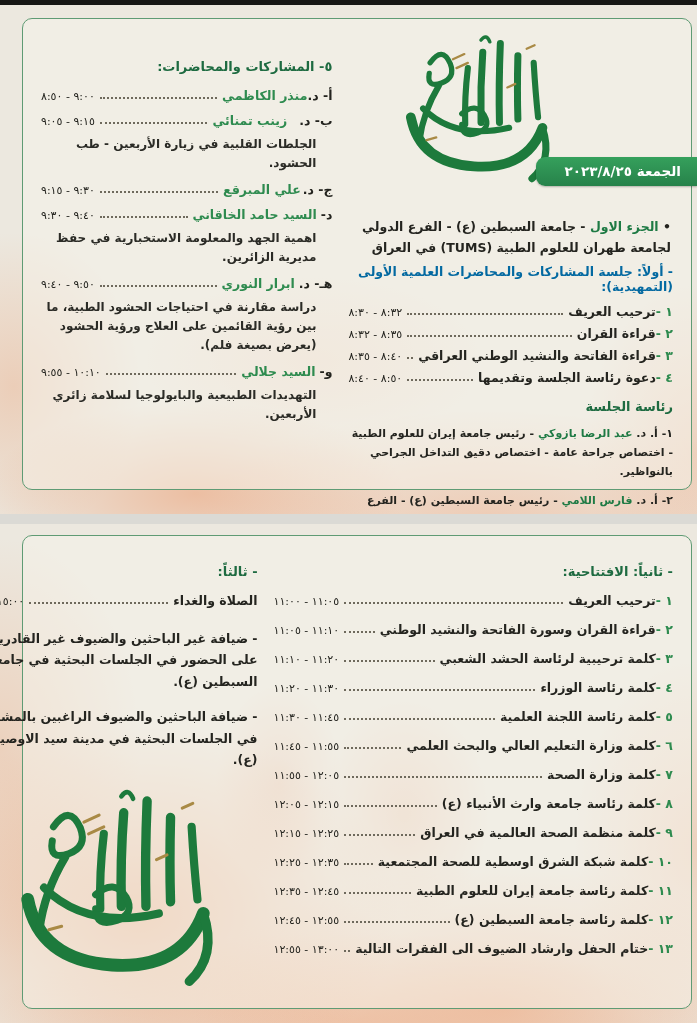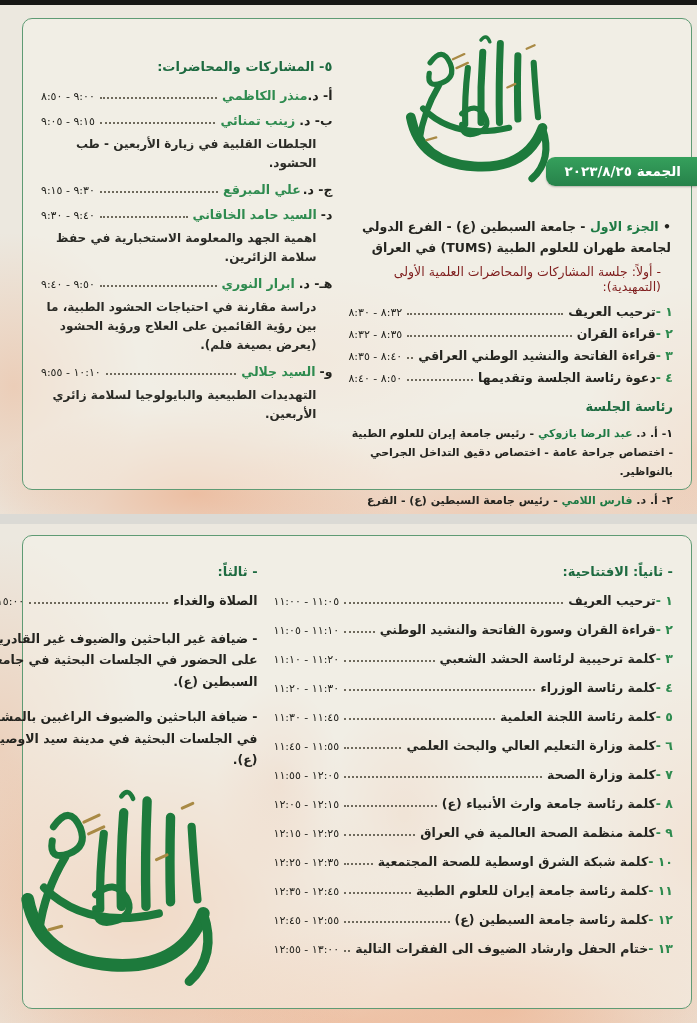--- a/index.html
+++ b/index.html
@@ -54,26 +54,26 @@
   .row .lbl{white-space:nowrap;font-weight:bold;font-size:12.5px;}
   .row .num{color:#2e8b4f;font-weight:bold;font-size:12.5px;white-space:nowrap;}
   .dots{flex:1;min-width:6px;border-bottom:2px dotted #6e695c;margin:0 5px;transform:translateY(-4px);overflow:hidden;}
   .time{white-space:nowrap;font-weight:normal;font-size:11px;direction:ltr;unicode-bidi:isolate;}
   
   .logo-top{display:block;margin:4px auto 0 28px;}
   .date-badge{
     position:absolute;top:152px;right:0;z-index:3;
     background:linear-gradient(#35a05c,#27824a);
     color:#fff;font-weight:bold;font-size:13.5px;
-    padding:6px 16px 7px 18px;border-radius:9px 0 0 9px;
+    padding:6px 16px 7px 28px;border-radius:9px 0 0 9px;
     box-shadow:0 1px 2px rgba(0,0,0,.25);
   }
   .date-badge .dnum{direction:ltr;unicode-bidi:isolate;}
   .intro{margin:26px 2px 6px 0;}
-  .sec1-title{margin:4px 12px 10px 0;color:#7f1d1d;font-weight:normal;font-size:12.5px;}
+  .sec1-title{margin:4px 0 10px 0;color:#0369a1;font-weight:bold;font-size:12.5px;}
   .chairs-title{margin:14px 0 4px 0;}
   .chair{font-weight:bold;font-size:11px;line-height:1.7;margin-bottom:2px;}
   .lect-title{margin:30px 0 14px 0;}
   .lect{margin-bottom:10px;}
   .lect .desc{font-weight:bold;font-size:12px;line-height:1.55;padding-right:16px;color:#2b2b26;}
   
   .sec2-title,.sec3-title{margin:18px 0 14px 0;}
   .p2row{margin-bottom:14px;}
   .note{font-weight:bold;font-size:12.5px;line-height:1.75;margin-bottom:6px;}
   .logo-bottom{display:block;margin:10px auto 0 auto;}
@@ -193,21 +193,21 @@
                   <span class="lbl">أ- د.</span>
                   <span class="num" style="">منذر الكاظمي</span>
                   <span class="dots"></span>
                   <span class="time">٩:٠٠ - ٨:٥٠</span>
                 </div>
               </div>
 
               <div class="lect">
                 <div class="row">
                   <span class="lbl">ب- د.</span>
-                  <span class="num" style="margin-right:4px">زينب تمنائي</span>
+                  <span class="num" style="margin-right:12px">زينب تمنائي</span>
                   <span class="dots"></span>
                   <span class="time">٩:١٥ - ٩:٠٥</span>
                 </div>
                 <div class="desc">الجلطات القلبية في زيارة الأربعين - طب الحشود.</div>
               </div>
 
               <div class="lect">
                 <div class="row">
                   <span class="lbl">ج- د.</span>
                   <span class="num" style="margin-right:2px">علي المبرقع</span>
@@ -216,21 +216,21 @@
                 </div>
               </div>
 
               <div class="lect">
                 <div class="row">
                   <span class="lbl">د-</span>
                   <span class="num" style="margin-right:4px">السيد حامد الخاقاني</span>
                   <span class="dots"></span>
                   <span class="time">٩:٤٠ - ٩:٣٠</span>
                 </div>
-                <div class="desc">اهمية الجهد والمعلومة الاستخبارية في حفظ سلامة الزائرين.</div>
+                <div class="desc">اهمية الجهد والمعلومة الاستخبارية في حفظ مديرية الزائرين.</div>
               </div>
 
               <div class="lect">
                 <div class="row">
                   <span class="lbl">هـ- د.</span>
                   <span class="num" style="margin-right:4px">ابرار النوري</span>
                   <span class="dots"></span>
                   <span class="time">٩:٥٠ - ٩:٤٠</span>
                 </div>
                 <div class="desc">دراسة مقارنة في احتياجات الحشود الطبية، ما بين رؤية القائمين على العلاج ورؤية الحشود (يعرض بصيغة فلم).</div>

